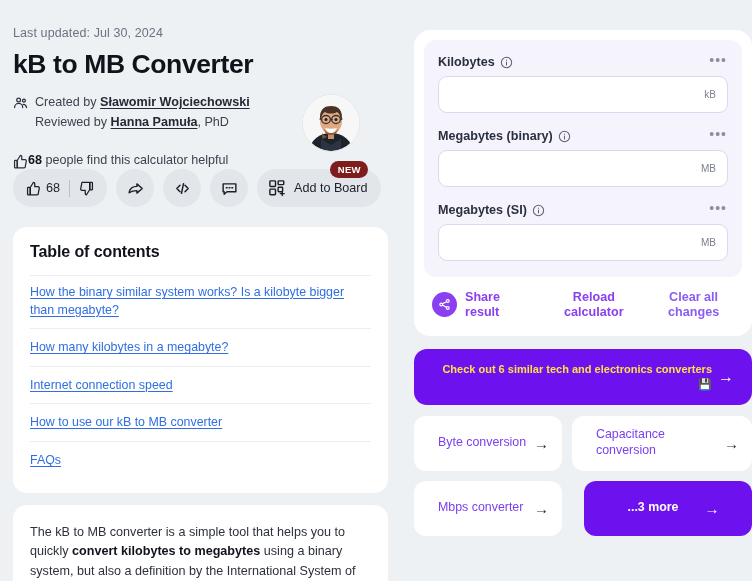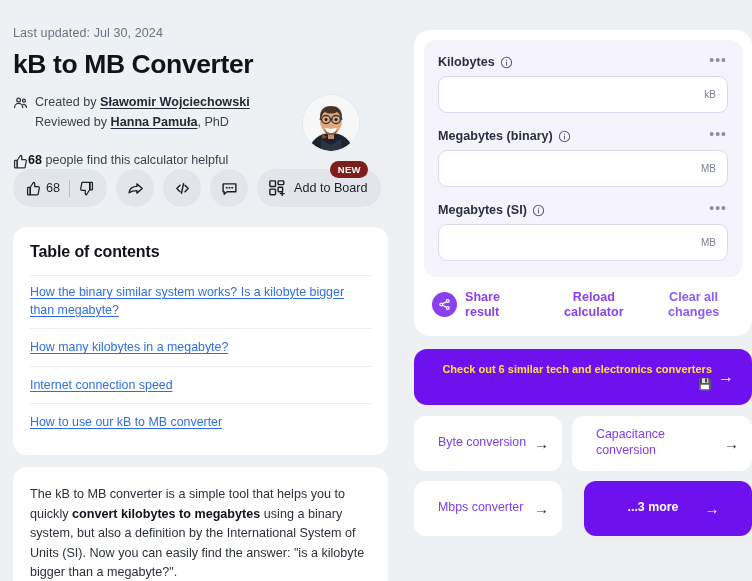--- a/index.html
+++ b/index.html
@@ -442,20 +442,21 @@
 
       <div class="badge-new">NEW</div>
     </div>
 
     <div class="card toc-card">
       <div class="toc-title">Table of contents</div>
       <div class="toc-item"><a href="#">How the binary similar system works? Is a kilobyte bigger than megabyte?</a></div>
       <div class="toc-item"><a href="#">How many kilobytes in a megabyte?</a></div>
       <div class="toc-item"><a href="#">Internet connection speed</a></div>
       <div class="toc-item"><a href="#">How to use our kB to MB converter</a></div>
+      <div class="toc-item"><a href="#">FAQs</a></div>
     </div>
 
     <div class="card desc-card">
       <p><span>The kB to MB converter is a simple tool that helps you to quickly </span><b>convert kilobytes to megabytes</b><span> using a binary system, but also a definition by the International System of Units (SI). Now you can easily find the answer: "is a kilobyte bigger than a megabyte?".</span></p>
     </div>
   </div>
 
   <div class="right-col">
 
     <div class="calc-card">

